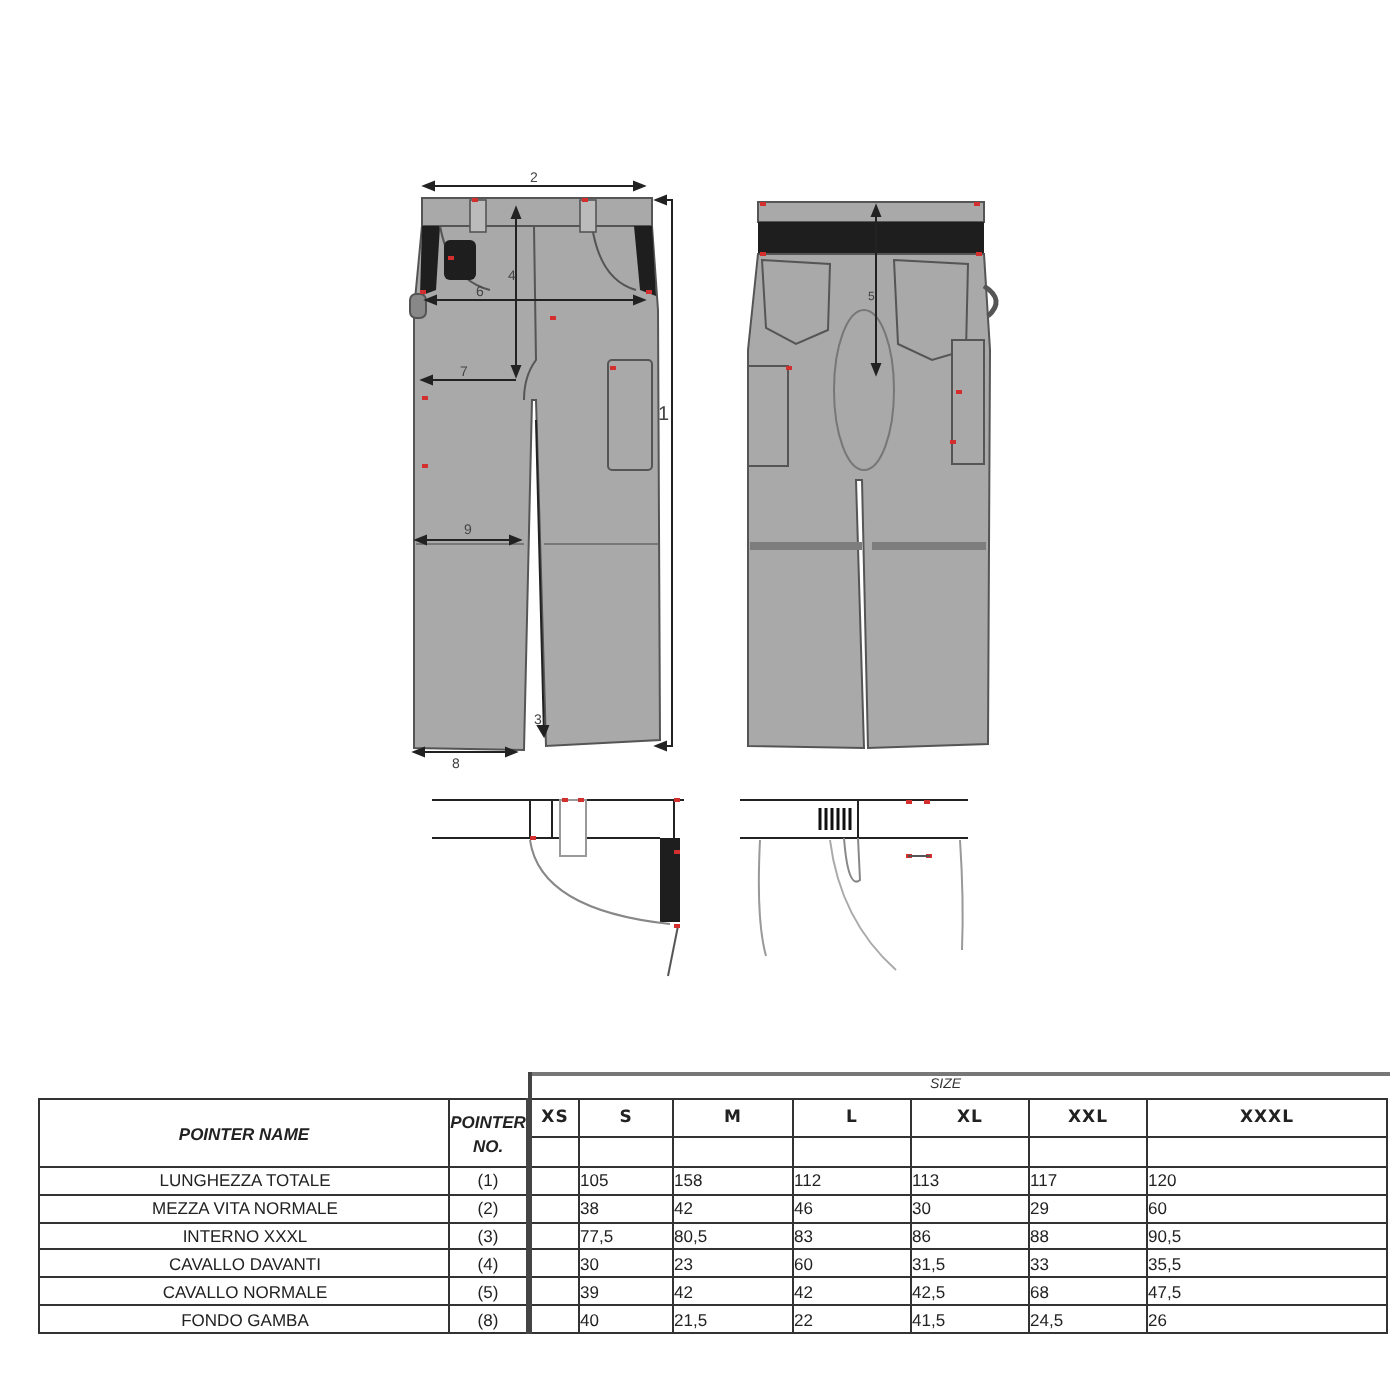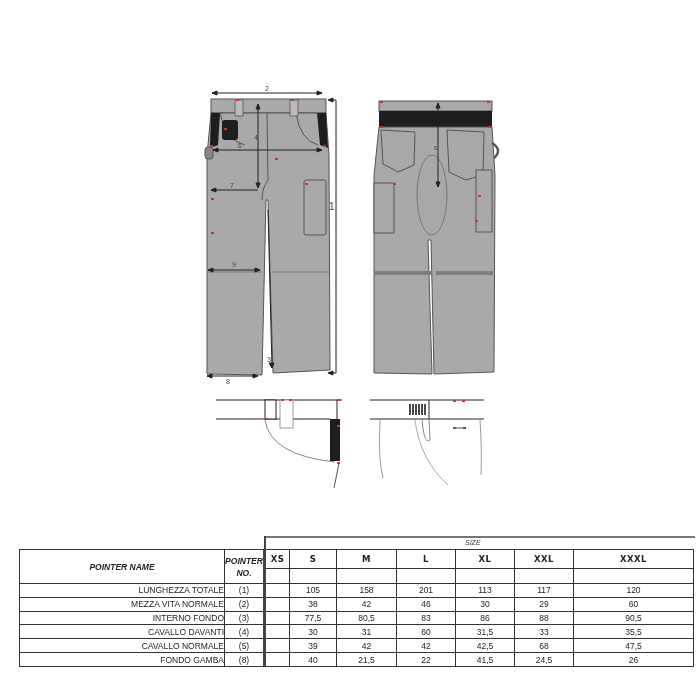--- a/index.html
+++ b/index.html
@@ -20,23 +20,23 @@
     }
     .size-vert-line {
       position: absolute; left: 264px; top: 536px; width: 2px; height: 14px; background: #444;
     }
     .size-caption {
       position: absolute; left: 465px; top: 539px; font-size: 7px; font-style: italic; color: #333;
     }
     .hdr-name { font-style: italic; font-weight: bold; text-align: center; font-size: 7.5px; }
     .hdr-no { font-style: italic; font-weight: bold; text-align: center; font-size: 6.5px; line-height: 8px; }
     .hdr-size { font-weight: 900; text-align: center; font-size: 11px; font-family: "DejaVu Sans", sans-serif; letter-spacing: 0.5px; margin-top: 19px; }
-    .row-name { text-align: right; padding-left: 1px !important; font-size: 8.5px; }
+    .row-name { text-align: center; padding-left: 1px !important; font-size: 8.5px; }
     .row-no { text-align: center; font-size: 7px; }
-    .cell { text-align: center; }
+    .cell { text-align: left; }
     .thick-left { border-left: 3px solid #444 !important; }
     .head-row1 { height: 18px; }
     .head-row2 { height: 14px; }
     .data-row { height: 13px; }
   </style>
 </head>
 <body>
 
 <svg class="diagram" viewBox="0 0 700 520" xmlns="http://www.w3.org/2000/svg">
 
@@ -233,53 +233,53 @@
     <td></td>
         <td></td>
   </tr>
 
   <tr class="data-row">
     <td class="row-name">LUNGHEZZA TOTALE</td>
     <td class="row-no">(1)</td>
     <td class="cell thick-left"></td>
     <td class="cell">105</td>
     <td class="cell">158</td>
-    <td class="cell">201</td>
+    <td class="cell">112</td>
     <td class="cell">113</td>
     <td class="cell">117</td>
     <td class="cell">120</td>
   </tr>
   <tr class="data-row">
     <td class="row-name">MEZZA VITA NORMALE</td>
     <td class="row-no">(2)</td>
     <td class="cell thick-left"></td>
     <td class="cell">38</td>
     <td class="cell">42</td>
     <td class="cell">46</td>
     <td class="cell">30</td>
     <td class="cell">29</td>
     <td class="cell">60</td>
   </tr>
   <tr class="data-row">
-    <td class="row-name">INTERNO FONDO</td>
+    <td class="row-name">INTERNO XXXL</td>
     <td class="row-no">(3)</td>
     <td class="cell thick-left"></td>
     <td class="cell">77,5</td>
     <td class="cell">80,5</td>
     <td class="cell">83</td>
     <td class="cell">86</td>
     <td class="cell">88</td>
     <td class="cell">90,5</td>
   </tr>
   <tr class="data-row">
     <td class="row-name">CAVALLO DAVANTI</td>
     <td class="row-no">(4)</td>
     <td class="cell thick-left"></td>
     <td class="cell">30</td>
-    <td class="cell">31</td>
+    <td class="cell">23</td>
     <td class="cell">60</td>
     <td class="cell">31,5</td>
     <td class="cell">33</td>
     <td class="cell">35,5</td>
   </tr>
   <tr class="data-row">
     <td class="row-name">CAVALLO NORMALE</td>
     <td class="row-no">(5)</td>
     <td class="cell thick-left"></td>
     <td class="cell">39</td>

